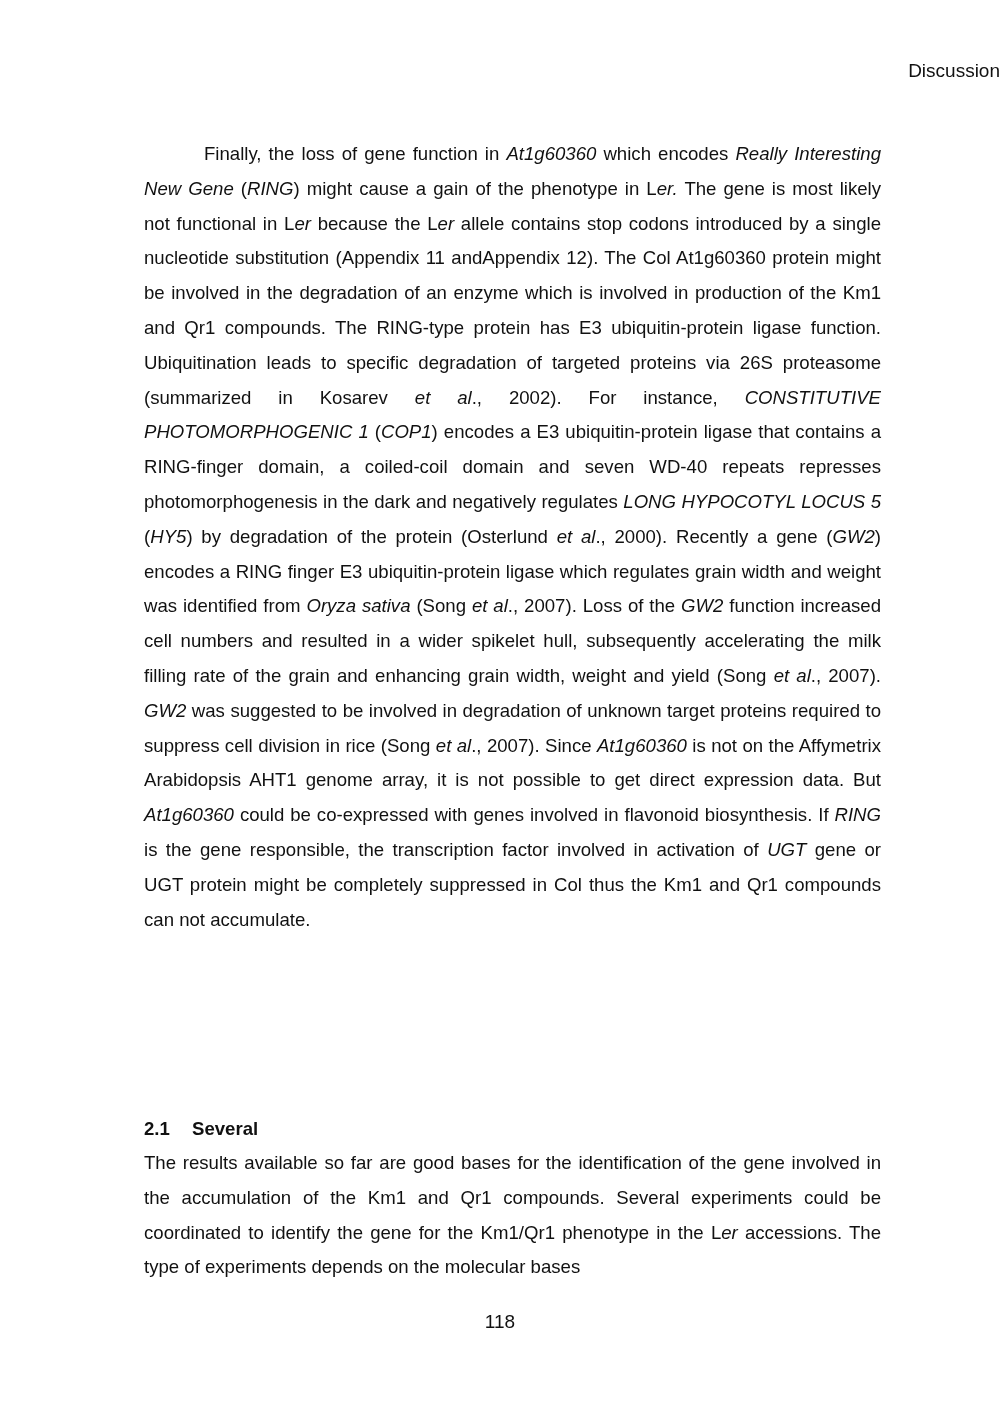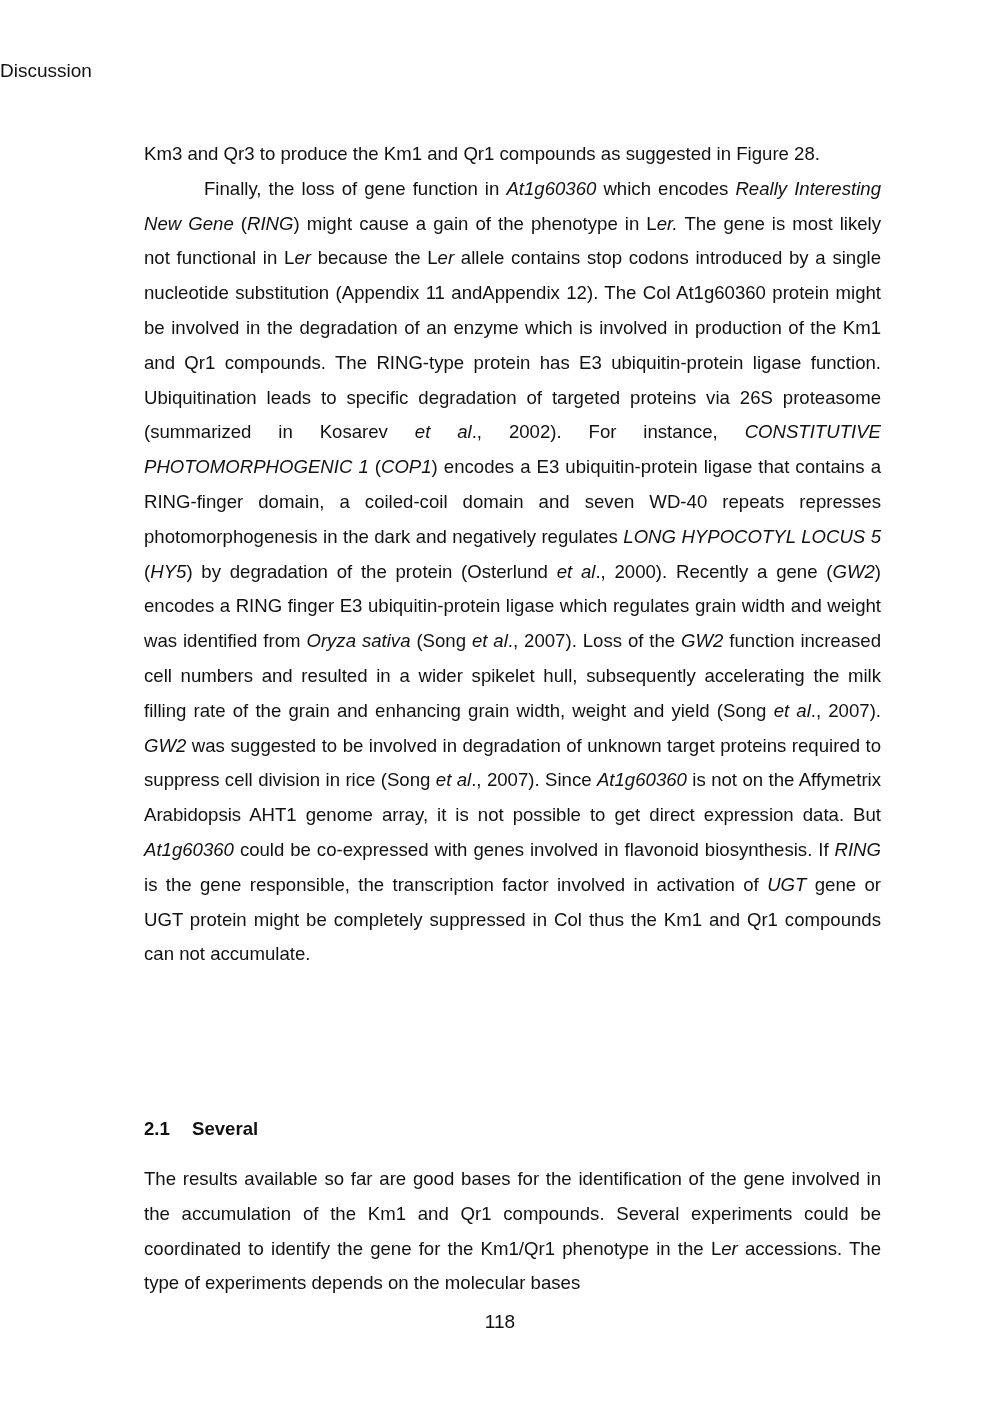--- a/index.html
+++ b/index.html
@@ -1,21 +1,21 @@
 <!DOCTYPE html>
 <html><head>
   <meta charset="utf-8">
   <style>
     html, body { margin: 0; padding: 0; background: #ffffff; }
     body {
       width: 1000px; height: 1415px; position: relative; overflow: hidden;
       font-family: "Liberation Sans", sans-serif; color: #111111;
     }
     .running-header {
-      position: absolute; top: 58px; left: 0; width: 1000px; text-align: left;
+      position: absolute; top: 58px; left: 0; width: 1000px; text-align: right;
       font-size: 19px; line-height: 26px;
     }
     .text-block {
       position: absolute; left: 144px; width: 737px;
       font-size: 18.6px; line-height: 34.8px; text-align: justify;
     }
     .text-block p { margin: 0; }
     .indent { text-indent: 60px; }
     .section-heading {
       position: absolute; left: 144px; top: 1112px; width: 737px;
@@ -27,25 +27,24 @@
       font-size: 19px; line-height: 26px;
     }
     i { font-style: italic; }
   </style>
 </head>
 <body>
 
 <div class="running-header">Discussion</div>
 
 <div class="text-block" style="top:137px;">
-  <p><span>Km3 and Qr3 to produce the Km1 and Qr1 compounds as suggested in Figure 28.</span></p>
   <p class="indent"><span>Finally, the loss of gene function in </span><i>At1g60360</i><span> which encodes </span><i>Really Interesting New Gene</i><span> (</span><i>RING</i><span>) might cause a gain of the phenotype in L</span><i>er.</i><span>  The gene is most likely not functional in L</span><i>er</i><span> because the L</span><i>er</i><span> allele contains stop codons introduced by a single nucleotide substitution (Appendix 11 andAppendix 12).  The Col At1g60360 protein might be involved in the degradation of an enzyme which is involved in production of the Km1 and Qr1 compounds.  The RING-type protein has E3 ubiquitin-protein ligase function.  Ubiquitination leads to specific degradation of targeted proteins via 26S proteasome (summarized in Kosarev </span><i>et al</i><span>., 2002).  For instance, </span><i>CONSTITUTIVE PHOTOMORPHOGENIC 1</i><span> (</span><i>COP1</i><span>) encodes a E3 ubiquitin-protein ligase that contains a RING-finger domain, a coiled-coil domain and seven WD-40 repeats represses photomorphogenesis in the dark and negatively regulates </span><i>LONG HYPOCOTYL LOCUS 5</i><span> (</span><i>HY5</i><span>) by degradation of the protein (Osterlund </span><i>et al</i><span>., 2000).  Recently a gene (</span><i>GW2</i><span>) encodes a RING finger E3 ubiquitin-protein ligase which regulates grain width and weight was identified from </span><i>Oryza sativa</i><span> (Song </span><i>et al</i><span>., 2007).  Loss of the </span><i>GW2</i><span> function increased cell numbers and resulted in a wider spikelet hull, subsequently accelerating the milk filling rate of the grain and enhancing grain width, weight and yield (Song </span><i>et al</i><span>., 2007).  </span><i>GW2</i><span> was suggested to be involved in degradation of unknown target proteins required to suppress cell division in rice (Song </span><i>et al</i><span>., 2007).  Since </span><i>At1g60360</i><span> is not on the Affymetrix Arabidopsis AHT1 genome array, it is not possible to get direct expression data.  But </span><i>At1g60360</i><span> could be co-expressed with genes involved in flavonoid biosynthesis.  If </span><i>RING</i><span> is the gene responsible, the transcription factor involved in activation of </span><i>UGT</i><span> gene or UGT protein might be completely suppressed in Col thus the Km1 and Qr1 compounds can not accumulate.</span></p>
 </div>
 
 <div class="section-heading">
   <span class="num">2.1</span><span>Several</span>
 </div>
 
-<div class="text-block" style="top:1146px;margin-top:16px;">
+<div class="text-block" style="top:1146px;">
   <p><span>The results available so far are good bases for the identification of the gene involved in the accumulation of the Km1 and Qr1 compounds.  Several experiments could be coordinated to identify the gene for the Km1/Qr1 phenotype in the L</span><i>er</i><span> accessions.  The type of experiments depends on the molecular bases</span></p>
 </div>
 
 <div class="page-number">118</div>
 
 </body></html>

